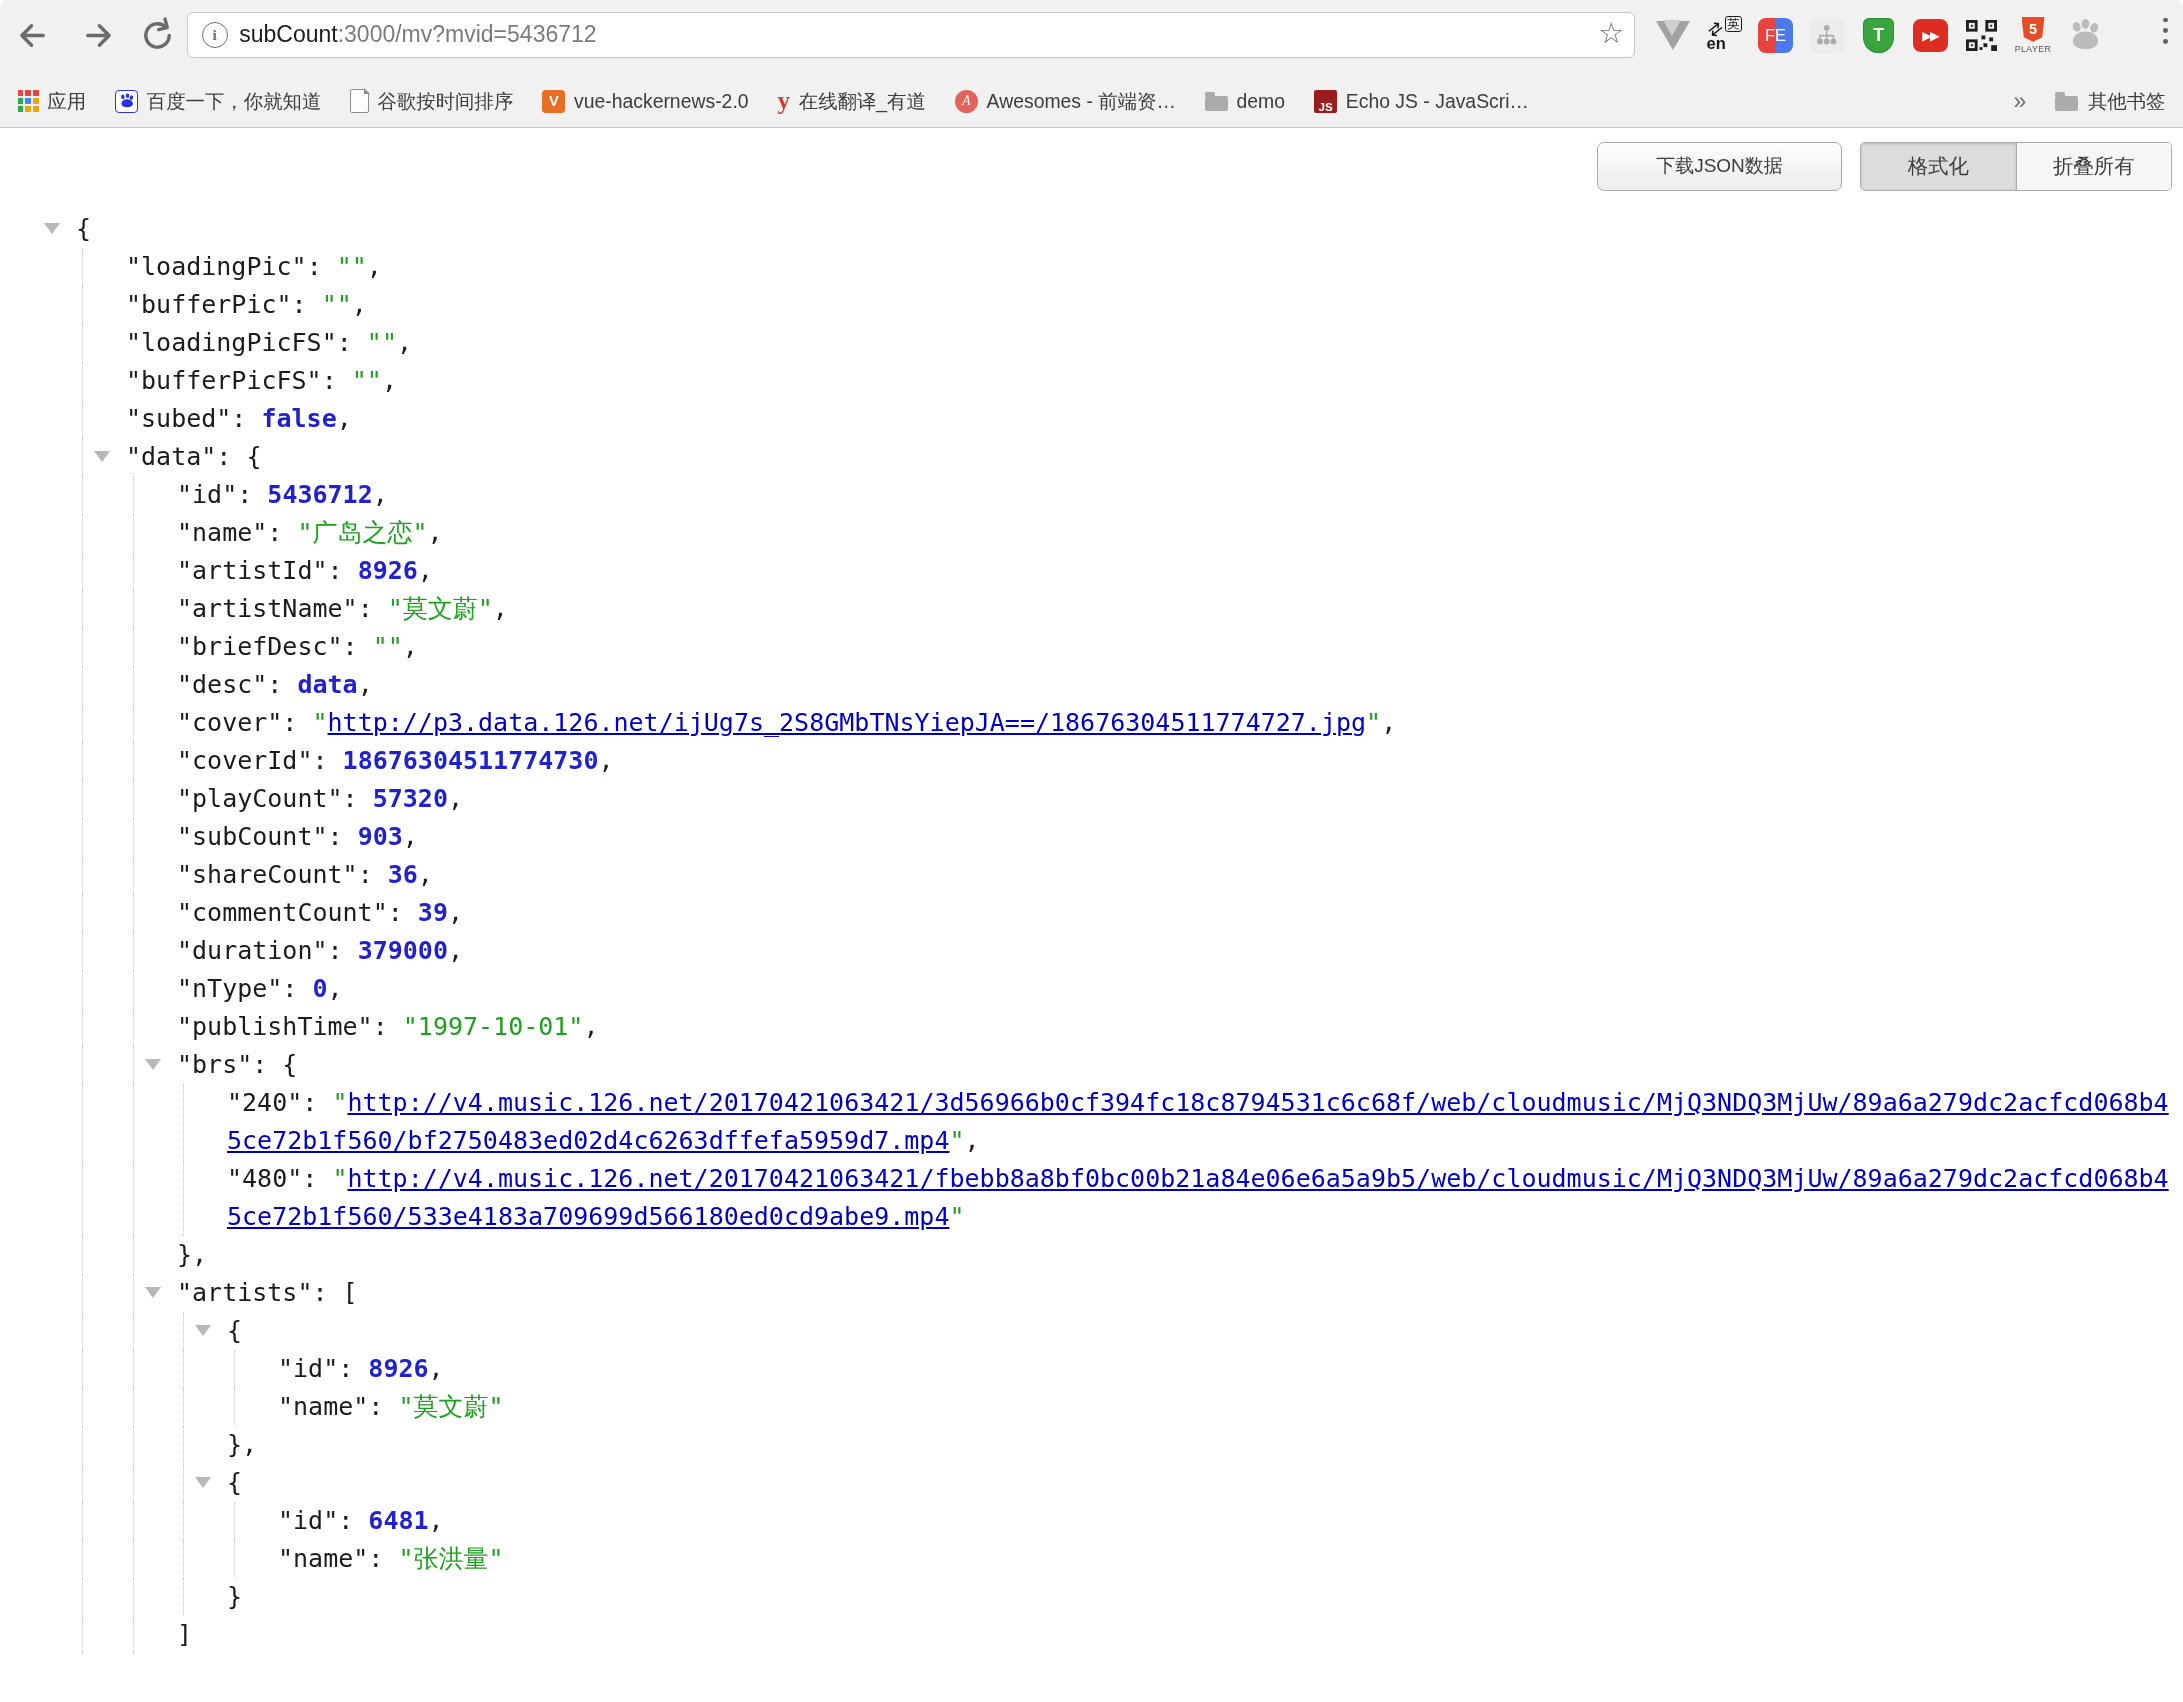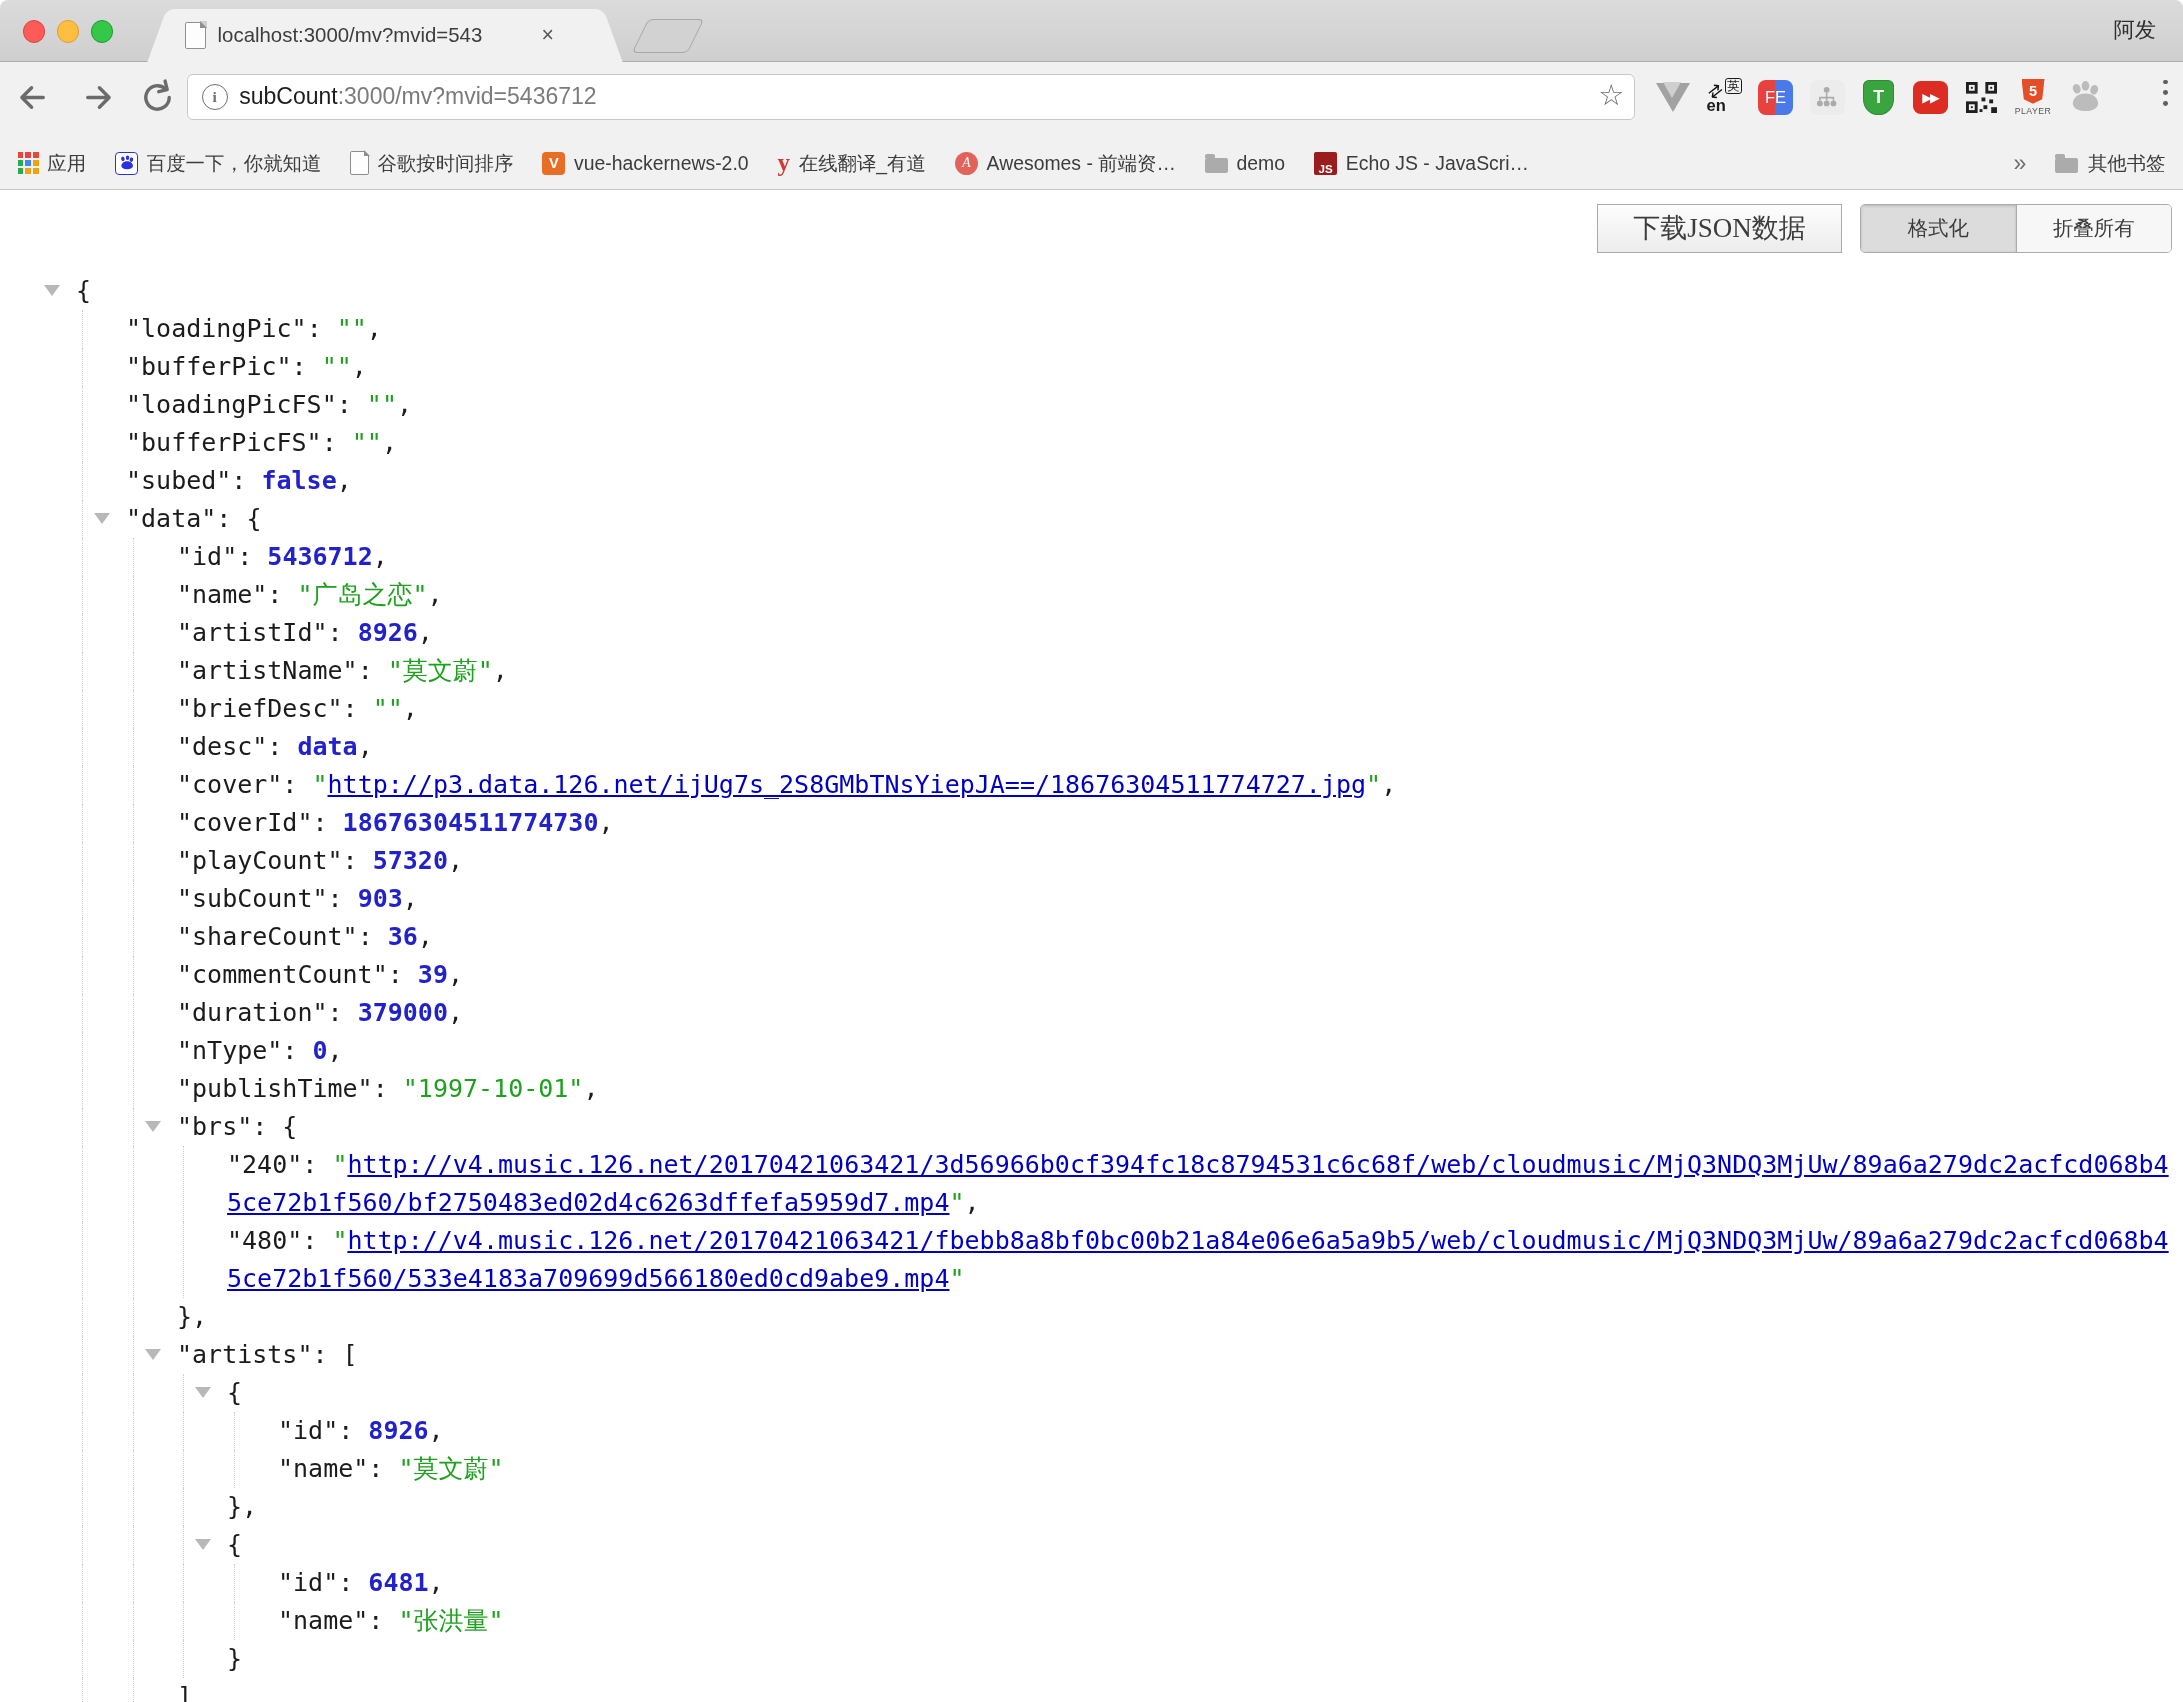--- a/index.html
+++ b/index.html
@@ -67,21 +67,21 @@
   .yd-y{color:#cf3b34;font-weight:bold;font-size:25px;font-family:"Liberation Serif",serif;line-height:19.4px;}
   .awe-icon{width:23px;height:23px;border-radius:50%;background:#e2635a;color:#fff;font-size:13.6px;font-style:italic;font-family:"Liberation Serif",serif;display:flex;align-items:center;justify-content:center;}
   .folder-icon{position:relative;width:23px;height:15.5px;background:#ababab;border-radius:1.9px;margin-top:4.9px;}
   .folder-icon::before{content:"";position:absolute;left:0;top:-3.9px;width:9.7px;height:3.9px;background:#ababab;border-radius:1.9px 1.9px 0 0;}
   .js-icon{width:23px;height:23px;background:#9b1c1c;border-radius:1.9px;color:#fff;font-weight:bold;font-size:11.6px;display:flex;align-items:flex-end;justify-content:center;}
   .bm-overflow{margin-left:auto;font-size:23px;color:#6f6f6f;}
   .bm-right{display:flex;align-items:center;gap:9.7px;font-size:19.4px;color:#3c3c3c;}
 
   
   .content{position:relative;background:#fff;height:calc(1702px - 192px);}
-  .btn{position:absolute;border:1.9px solid #ababab;border-radius:0;background:linear-gradient(#fdfdfd,#ececec);font-size:27px;color:#3c3c3c;display:flex;align-items:center;justify-content:center;box-sizing:border-box;font-family:Liberation Serif, serif;}
+  .btn{position:absolute;border:1.9px solid #ababab;border-radius:7px;background:linear-gradient(#fdfdfd,#ececec);font-size:19px;color:#3c3c3c;display:flex;align-items:center;justify-content:center;box-sizing:border-box;}
   .btn-download{left:1597px;top:13.6px;width:245px;height:49px;}
   .seg{position:absolute;left:1860px;top:13.6px;width:312px;height:49px;border:1.9px solid #ababab;border-radius:4.9px;display:flex;box-sizing:border-box;overflow:hidden;}
   .seg-cell{flex:1;display:flex;align-items:center;justify-content:center;font-size:20.4px;color:#3c3c3c;}
   .seg-cell.active{background:#dcdcdc;box-shadow:inset 0 1px 2.9px rgba(0,0,0,.18);}
   .seg-cell.idle{background:#f7f7f7;}
   .seg-cell + .seg-cell{border-left:1.9px solid #ababab;}
 
   
   .json-tree{position:absolute;top:82px;left:0;right:5.8px;}
   .jline{position:relative;line-height:38px;font-family:"DejaVu Sans Mono","Liberation Mono",monospace;font-size:25px;word-break:break-all;white-space:pre-wrap;color:#1b1b1b;}
@@ -90,37 +90,20 @@
   .tk-k,.tk-p{color:#1b1b1b;}
   .tk-s{color:#1fa11f;}
   .tk-n{color:#2222cc;font-weight:bold;}
   .tk-l{color:#0000c4;text-decoration:underline;}
 </style>
 </head>
 <body>
 
 <div class="window">
 
-  <div class="tabstrip">
-    <div class="lights">
-      <span class="light red"></span>
-      <span class="light yellow"></span>
-      <span class="light green"></span>
-    </div>
-    <div class="tab">
-      <div class="tab-inner">
-        <span class="favicon-page"></span>
-        <span class="tab-title">localhost:3000/mv?mvid=543</span>
-        <span class="tab-fade"></span>
-        <span class="tab-close">×</span>
-      </div>
-    </div>
-    <div class="newtab"></div>
-    <div class="profile-name">阿发</div>
-  </div>
 
   <div class="toolbar">
     <div class="navbtns">
       <span>
           <svg width="41" height="33" viewBox="0 0 42 34">
             <path d="M30 17 H8 M8 17 l10 -10 M8 17 l10 10" stroke="#6b6b6b" stroke-width="3.5" fill="none" stroke-linecap="round"></path>
           </svg>
         </span>
       <span>
           <svg width="41" height="33" viewBox="0 0 42 34">

